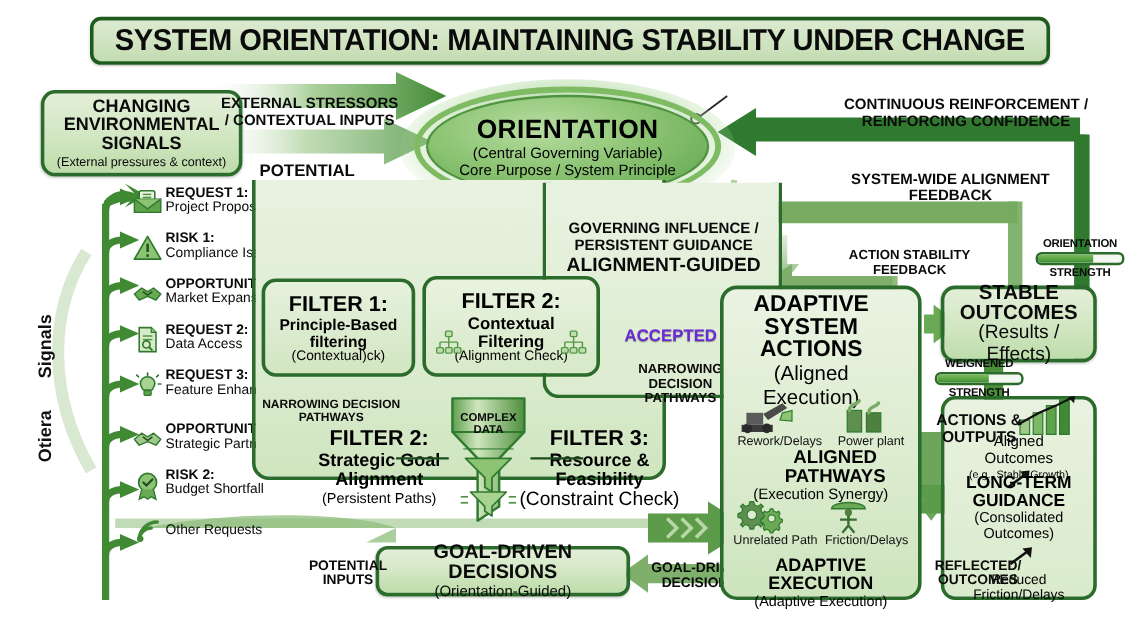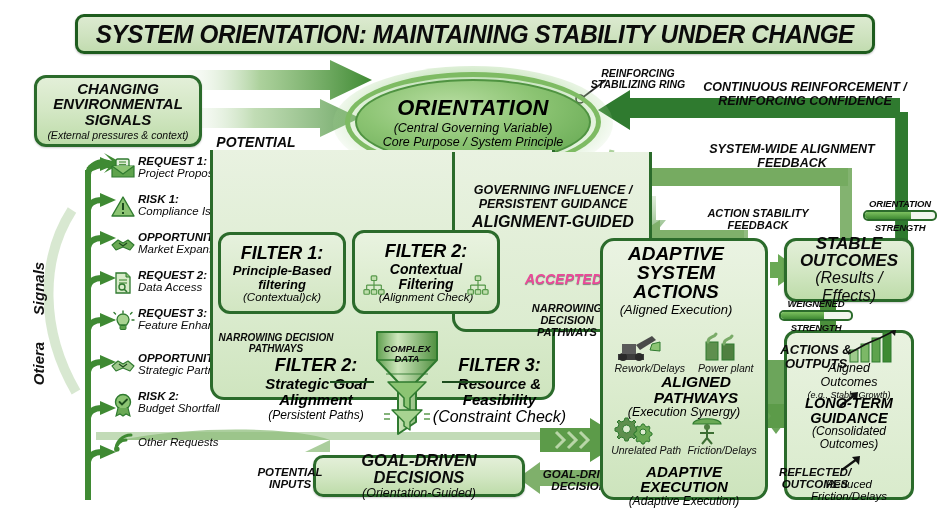--- a/index.html
+++ b/index.html
@@ -2,21 +2,21 @@
 <html><head>
 <meta charset="utf-8">
 <style>
   * { margin:0; padding:0; box-sizing:border-box; }
   body {
     width:950px; height:530px; overflow:hidden;
     background:#ffffff;
     font-family:"Liberation Sans", sans-serif;
     position:relative;
   }
-  #canvas { position:relative; width:950px; height:530px;font-style:italic; }
+  #canvas { position:relative; width:950px; height:530px; }
 
   .abs { position:absolute; }
 
   
   .title-bar {
     left:75px; top:14px; width:800px; height:40px;
     background:linear-gradient(180deg,#dcead0 0%,#cfe3c0 55%,#c2dcb0 100%);
     border:3px solid #1e5c1e; border-radius:9px;
     display:flex; align-items:center; justify-content:center;
     box-shadow:0 1px 2px rgba(0,0,0,.25);
@@ -126,21 +126,21 @@
   #gdd .t2 { font-size:12.5px; }
 
   
   #asa-shell {
     left:600px; top:238px; width:168px; height:262px;
     background:linear-gradient(180deg,#eaf3e2 0%,#dceccf 55%,#cde4bd 100%);
     border:3px solid #2b6b2b; border-radius:14px;
   }
   #asa-title { left:604px; top:244px; width:144px; text-align:center; }
   #asa-title .a1 { font-size:19px; font-weight:bold; line-height:1.0; }
-  #asa-title .a2 { font-size:13px; margin-top:1px; }
+  #asa-title .a2 { font-size:17px; margin-top:1px; }
 
   #ap-title { left:604px; top:374px; width:160px; text-align:center; }
   #ap-title .a1 { font-size:15.5px; font-weight:bold; line-height:1.0;padding-left:24px; }
   #ap-title .a2 { font-size:12.5px; }
 
   #ae-title { left:604px; top:464px; width:160px; text-align:center; }
   #ae-title .a1 { font-size:15px; font-weight:bold; line-height:1.0; }
   #ae-title .a2 { font-size:12px; }
 
   .icon-cap { font-size:10.5px; text-align:center; color:#111; }
@@ -190,21 +190,21 @@
   #lab-align-guided { left:462px; top:214px; width:182px; font-size:16px; line-height:.95; }
   #lab-narrow1 { left:212px; top:333px; width:128px; font-size:10px; }
   #lab-narrow2 { left:512px; top:303px; width:110px; font-size:11px; }
   #lab-pot2 { left:244px; top:466px; width:92px; font-size:11.5px; }
   #lab-gdd2 { left:534px; top:468px; width:98px; font-size:11.5px; }
   #lab-actout { left:776px; top:343px; width:80px; font-size:13px; }
   #lab-reflect { left:772px; top:466px; width:86px; font-size:11.5px; }
 
   #lab-accepted {
     left:516px; top:272px; width:86px; font-size:14px;
-    color:#ec4899; text-shadow:0 1px 1px rgba(0,0,0,.45);text-align:right;
+    color:#6d28d9; text-shadow:0 1px 1px rgba(0,0,0,.45);
   }
 
   
   #sig-vert {
     left:-12px; top:280px; width:100px;
     transform:rotate(-90deg); transform-origin:50% 50%;
     font-size:15px; font-weight:bold; color:#111; text-align:center;
   }
   #sig-vert2 {
     left:-12px; top:355px; width:100px;
@@ -466,22 +466,22 @@
           <path d="M4,19 A10,10 0 0,1 14,9" fill="none" stroke="#3f8a33" stroke-width="3" stroke-linecap="round"></path>
           <circle cx="5" cy="18" r="2.6" fill="#3f8a33"></circle>
         </svg>
       </div>
       <div class="sig-txt">
         <span class="sig-one">Other Requests</span>
       </div>
     </div>
   </div>
 
+  <div class="abs lab" id="lab-ext">EXTERNAL STRESSORS / CONTEXTUAL INPUTS</div>
   <div class="abs lab" id="lab-pot">POTENTIAL INPUTS</div>
-  <div class="abs lab" id="lab-reinf-ring">REINFORCING STABILIZING RING</div>
   <div class="abs lab" id="lab-contrein">CONTINUOUS REINFORCEMENT / REINFORCING CONFIDENCE</div>
   <div class="abs lab" id="lab-sysalign">SYSTEM-WIDE ALIGNMENT FEEDBACK</div>
   <div class="abs lab" id="lab-actstab">ACTION STABILITY FEEDBACK</div>
 
   <div class="abs" id="orient-glow"></div>
   <div class="abs" id="orient-ring"></div>
   <div class="abs" id="orient-oval">
     <div class="o1">ORIENTATION</div>
     <div class="o2">(Central Governing Variable)</div>
     <div class="o3">Core Purpose / System Principle</div>

